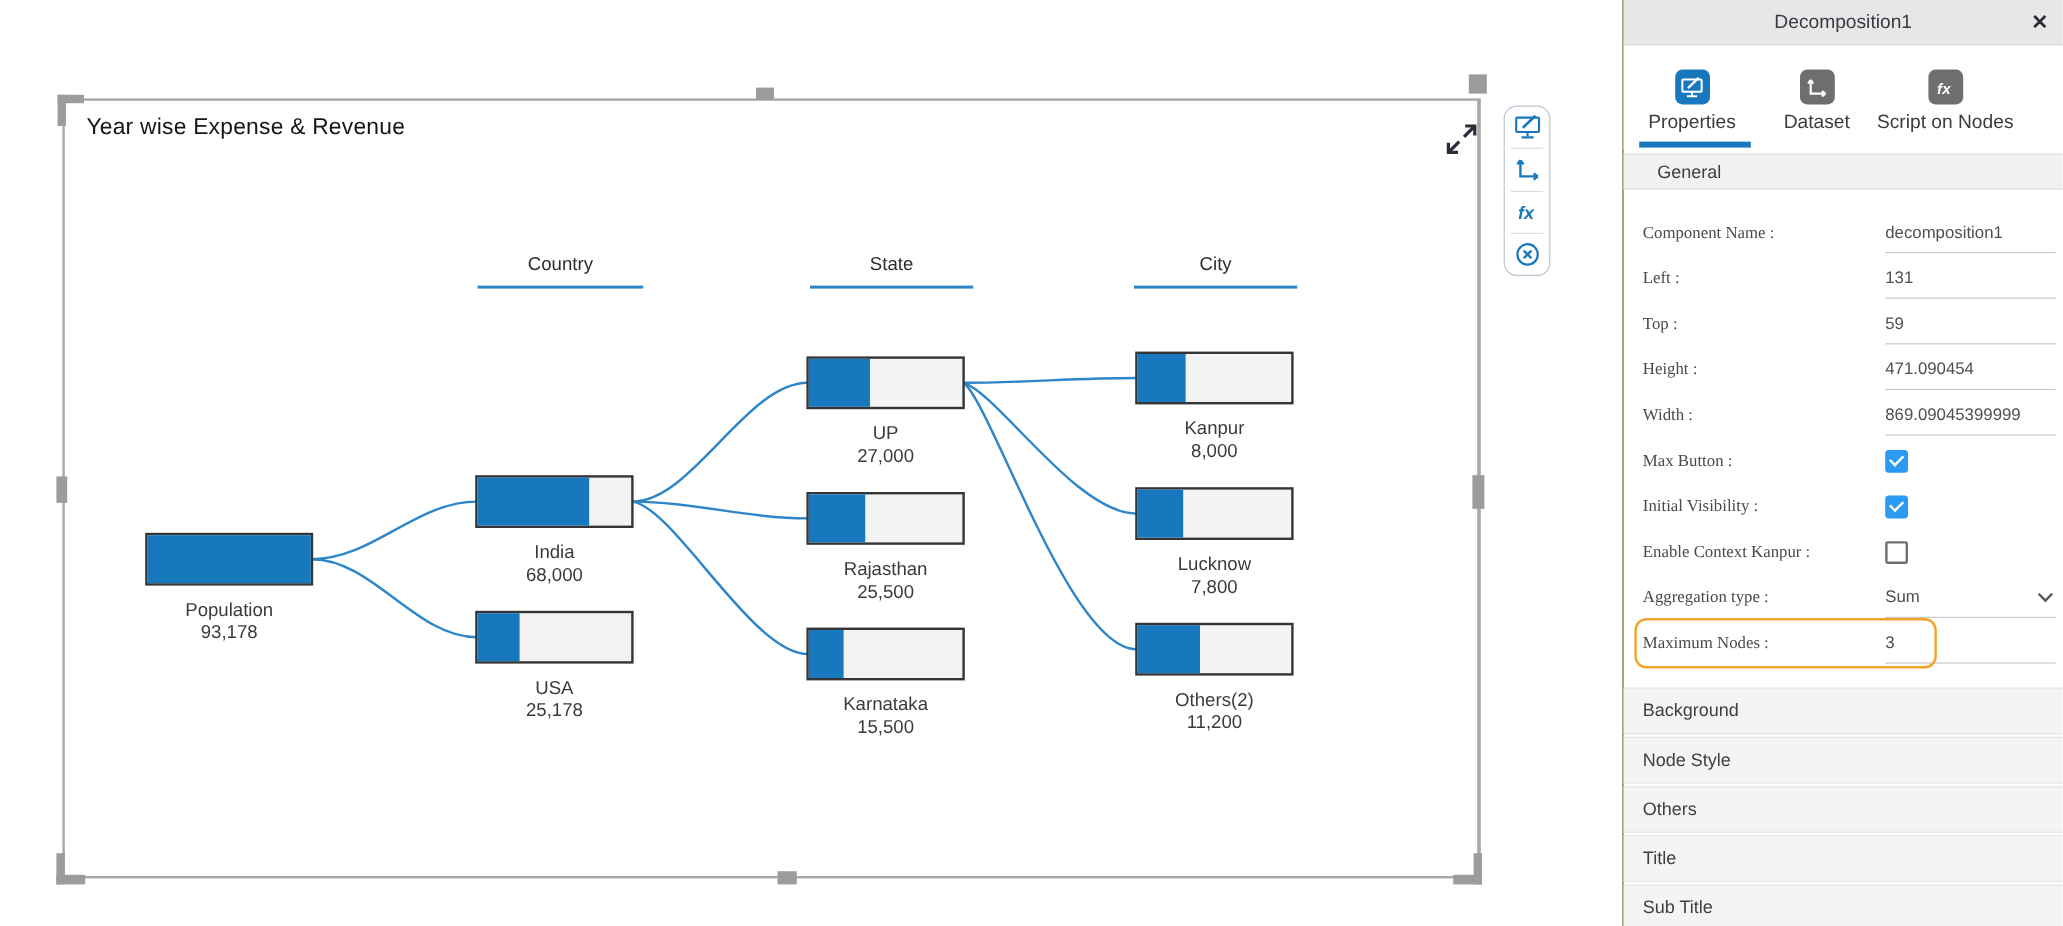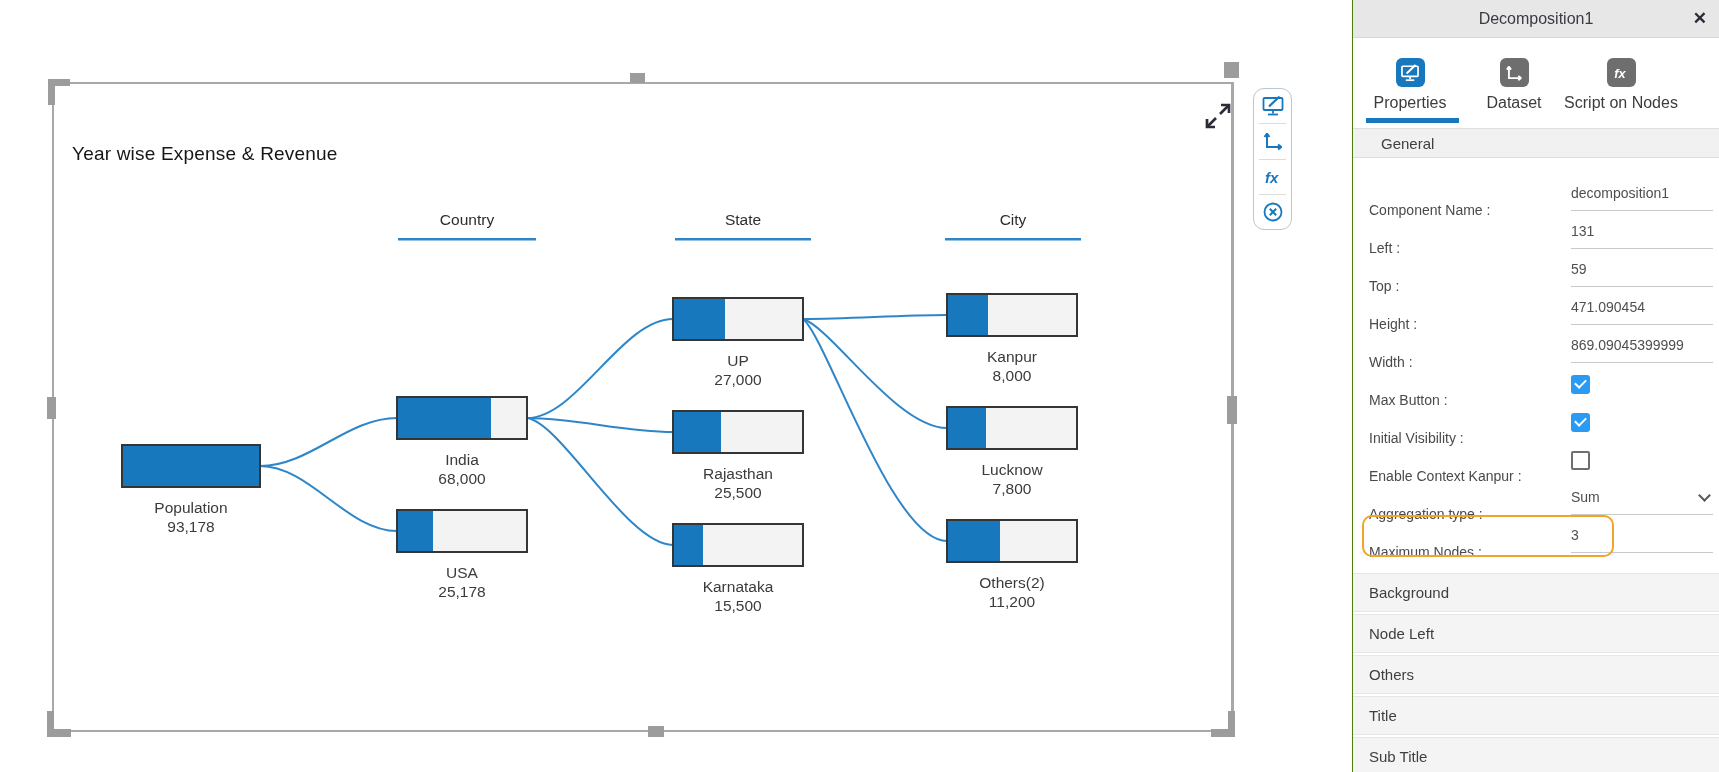--- a/index.html
+++ b/index.html
@@ -4,21 +4,21 @@
 <style>
   * { margin:0; padding:0; box-sizing:border-box; }
   body { font-family:"Liberation Sans", sans-serif; background:#fff; }
   .stage { position:relative; width:1719px; height:772px; background:#fff; overflow:hidden; }
 
   
   .fline { position:absolute; background:#a8a8a8; }
   .handle { position:absolute; background:#9c9c9c; }
 
   
-  .chart-title { position:absolute; left:72px; top:96px; font-size:19px; color:#161616; letter-spacing:.2px;margin-top:47px; }
+  .chart-title { position:absolute; left:72px; top:96px; font-size:19px; color:#161616; letter-spacing:.2px; }
   .tree-svg { position:absolute; left:52px; top:83px; }
 
   
   .max-icon { position:absolute; left:1200px; top:98px; }
 
   
   .side-toolbar { position:absolute; left:1253px; top:88px; width:39px; height:142px;
     background:#fff; border:1.5px solid #b9c7d4; border-radius:11px; display:flex; flex-direction:column; }
   .side-toolbar .cell { flex:1; display:flex; align-items:center; justify-content:center; cursor:pointer; }
   .side-toolbar .sep { height:1px; background:#dcdcdc; margin:0 5px; }
@@ -35,21 +35,21 @@
   .tab .ticon.blue { background:#1878be; }
   .tab .ticon.gray { background:#6e6e6e; }
   .tab .tlabel { margin-top:7px; font-size:16px; color:#3c3c3c; }
   .tab-underline { position:absolute; left:13px; top:80px; width:93px; height:5px; background:#1878be; }
 
   .sec-general { margin-top:3px; height:30px; background:#f1f1f1; border-top:1px solid #dedede; border-bottom:1px solid #dedede;
     font-size:15px; color:#3f3f3f; line-height:29px; padding-left:28px; }
 
   .fields { padding-top:18px; }
   .frow { position:relative; height:38px; }
-  .flabel { position:absolute; left:16px; top:15px; line-height:38px; font-size:14px; color:#4a4a4a; }
+  .flabel { position:absolute; left:16px; top:0; line-height:38px; font-size:14px; color:#4a4a4a;font-family:Liberation Serif, serif; }
   .fvalue { position:absolute; left:218px; top:0; width:142px; height:35px; line-height:35px; font-size:14px; color:#4f4f4f;
     border-bottom:1px solid #c9c9c9; white-space:nowrap; overflow:hidden; cursor:text; }
   .cb { position:absolute; left:218px; top:9px; width:19px; height:19px; border-radius:3px; cursor:pointer; }
   .cb.checked { background:#2b9af3; }
   .cb.checked::after { content:""; position:absolute; left:4px; top:4px; width:9px; height:5px;
     border-left:2px solid #fff; border-bottom:2px solid #fff; transform:rotate(-45deg); }
   .cb.unchecked { background:#fff; border:2px solid #6f6f6f; border-radius:2px; }
   .chev { position:absolute; right:4px; top:11px; width:9px; height:9px; border-right:2px solid #555; border-bottom:2px solid #555;
     transform:rotate(45deg); pointer-events:none; }
   .hl-box { position:absolute; left:9px; top:-3px; width:252px; height:42px; border:2px solid #f0a42a; border-radius:10px; pointer-events:none; }
@@ -304,20 +304,20 @@
       </div>
       <div class="frow">
         <span class="flabel">Maximum Nodes :</span>
         <div class="fvalue">3</div>
         <div class="hl-box"></div>
       </div>
     </div>
 
     <div class="acc">
       <div class="acc-row">Background</div>
-      <div class="acc-row">Node Left</div>
+      <div class="acc-row">Node Style</div>
       <div class="acc-row">Others</div>
       <div class="acc-row">Title</div>
       <div class="acc-row">Sub Title</div>
     </div>
 
   </div>
 </div>
 
 </body></html>

